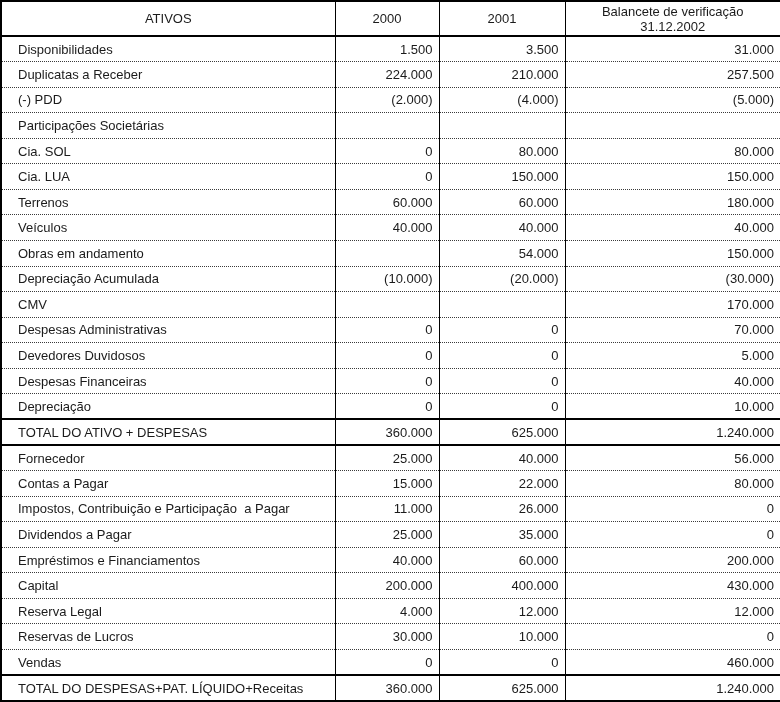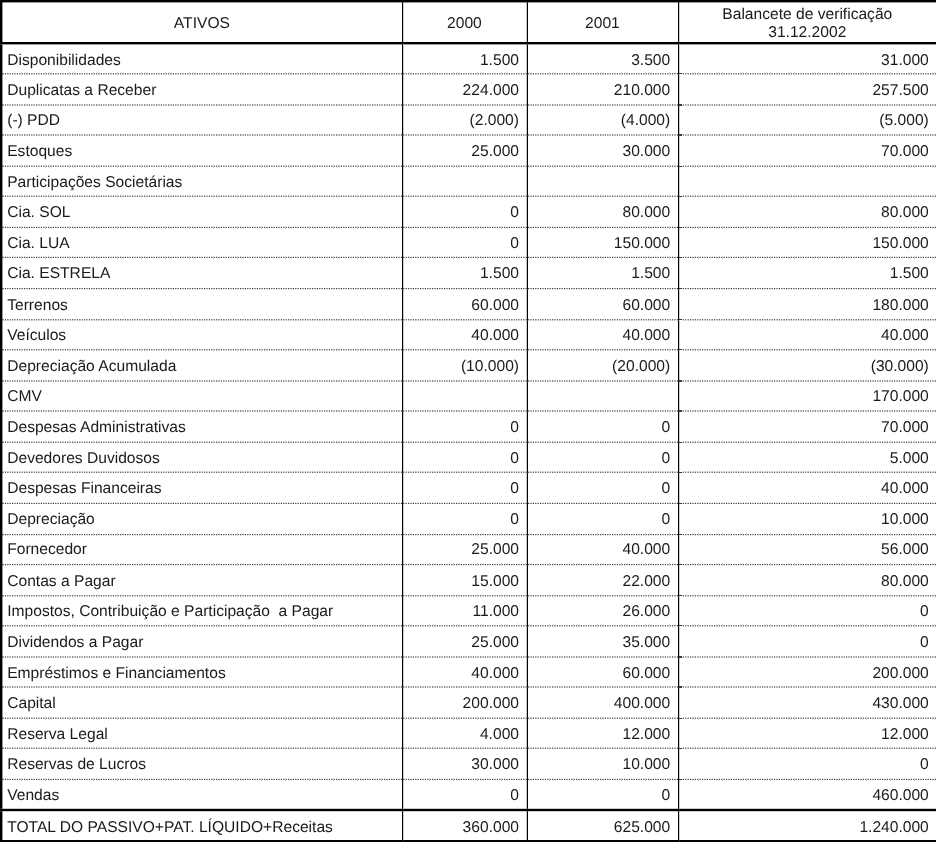--- a/index.html
+++ b/index.html
@@ -49,21 +49,21 @@
   tbody tr {
     height: 21px;
   }
   tbody td {
     border-top: 1px dotted #3a3a3a;
     border-bottom: 1px dotted #3a3a3a;
     padding: 0;
   }
   td.label {
     text-align: left;
-    padding-left: 4px;
+    padding-left: 16px;
     padding-right: 2px;
     white-space: pre;
   }
   td.num {
     text-align: right;
     padding-right: 6px;
   }
   tr.total-row td {
     border-top: 2px solid #000000;
     border-bottom: 2px solid #000000;
@@ -104,62 +104,56 @@
     <td class="num">210.000</td>
     <td class="num">257.500</td>
   </tr>
         <tr>
     <td class="label">(-) PDD</td>
     <td class="num">(2.000)</td>
     <td class="num">(4.000)</td>
     <td class="num">(5.000)</td>
   </tr>
         <tr>
-    <td class="label">Estoques</td>
-    <td class="num">25.000</td>
-    <td class="num">30.000</td>
-    <td class="num">70.000</td>
-  </tr>
-        <tr>
     <td class="label">Participações Societárias</td>
     <td class="num"></td>
     <td class="num"></td>
     <td class="num"></td>
   </tr>
         <tr>
     <td class="label">Cia. SOL</td>
     <td class="num">0</td>
     <td class="num">80.000</td>
     <td class="num">80.000</td>
   </tr>
         <tr>
     <td class="label">Cia. LUA</td>
     <td class="num">0</td>
     <td class="num">150.000</td>
     <td class="num">150.000</td>
-  </tr>
-        <tr>
-    <td class="label">Cia. ESTRELA</td>
-    <td class="num">1.500</td>
-    <td class="num">1.500</td>
-    <td class="num">1.500</td>
   </tr>
         <tr>
     <td class="label">Terrenos</td>
     <td class="num">60.000</td>
     <td class="num">60.000</td>
     <td class="num">180.000</td>
   </tr>
         <tr>
     <td class="label">Veículos</td>
     <td class="num">40.000</td>
     <td class="num">40.000</td>
     <td class="num">40.000</td>
   </tr>
         <tr>
+    <td class="label">Obras em andamento</td>
+    <td class="num"></td>
+    <td class="num">54.000</td>
+    <td class="num">150.000</td>
+  </tr>
+        <tr>
     <td class="label">Depreciação Acumulada</td>
     <td class="num">(10.000)</td>
     <td class="num">(20.000)</td>
     <td class="num">(30.000)</td>
   </tr>
         <tr>
     <td class="label">CMV</td>
     <td class="num"></td>
     <td class="num"></td>
     <td class="num">170.000</td>
@@ -181,20 +175,26 @@
     <td class="num">0</td>
     <td class="num">0</td>
     <td class="num">40.000</td>
   </tr>
         <tr>
     <td class="label">Depreciação</td>
     <td class="num">0</td>
     <td class="num">0</td>
     <td class="num">10.000</td>
   </tr>
+        <tr class="total-row">
+    <td class="label">TOTAL DO ATIVO + DESPESAS</td>
+    <td class="num">360.000</td>
+    <td class="num">625.000</td>
+    <td class="num">1.240.000</td>
+  </tr>
         <tr>
     <td class="label">Fornecedor</td>
     <td class="num">25.000</td>
     <td class="num">40.000</td>
     <td class="num">56.000</td>
   </tr>
         <tr>
     <td class="label">Contas a Pagar</td>
     <td class="num">15.000</td>
     <td class="num">22.000</td>
@@ -236,20 +236,20 @@
     <td class="num">10.000</td>
     <td class="num">0</td>
   </tr>
         <tr>
     <td class="label">Vendas</td>
     <td class="num">0</td>
     <td class="num">0</td>
     <td class="num">460.000</td>
   </tr>
         <tr class="total-row">
-    <td class="label">TOTAL DO PASSIVO+PAT. LÍQUIDO+Receitas</td>
+    <td class="label">TOTAL DO DESPESAS+PAT. LÍQUIDO+Receitas</td>
     <td class="num">360.000</td>
     <td class="num">625.000</td>
     <td class="num">1.240.000</td>
   </tr>
       </tbody>
   </table>
 </div>
 
 </body></html>

